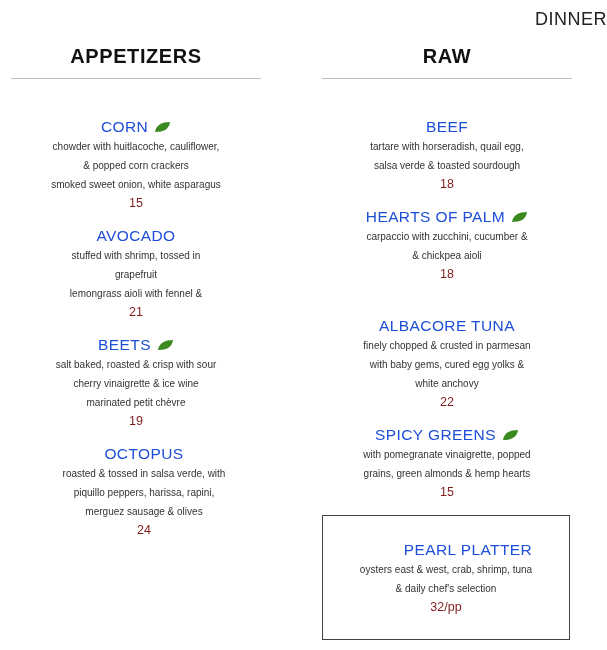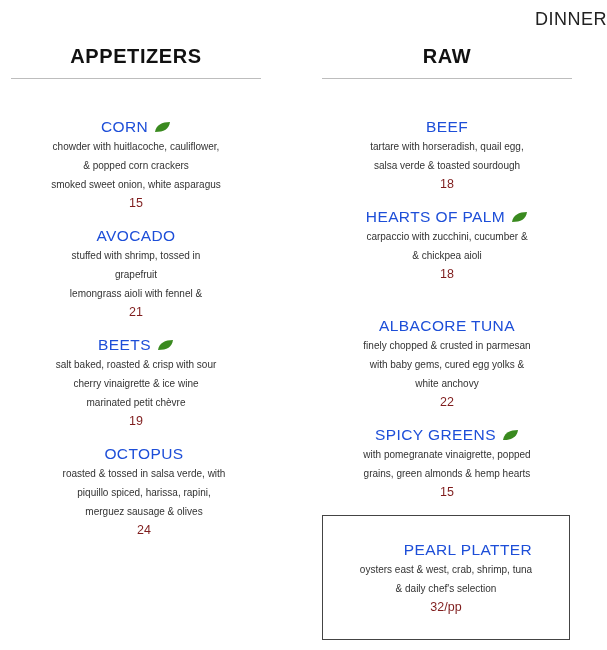--- a/index.html
+++ b/index.html
@@ -154,21 +154,21 @@
     </div>
     <div class="item-price">19</div>
   </div>
 
   <div class="item" style="top:327px;padding-left:8px;">
     <div class="item-name">
       <span>OCTOPUS</span>
     </div>
     <div class="item-desc">
       <div>roasted &amp; tossed in salsa verde, with</div>
-      <div>piquillo spiced, harissa, rapini,</div>
+      <div>piquillo peppers, harissa, rapini,</div>
       <div>merguez sausage &amp; olives</div>
     </div>
     <div class="item-price">24</div>
   </div>
 </div>
 
 <div class="column col-right">
   <div class="col-header">RAW</div>
   <div class="col-divider"></div>
 </div>

